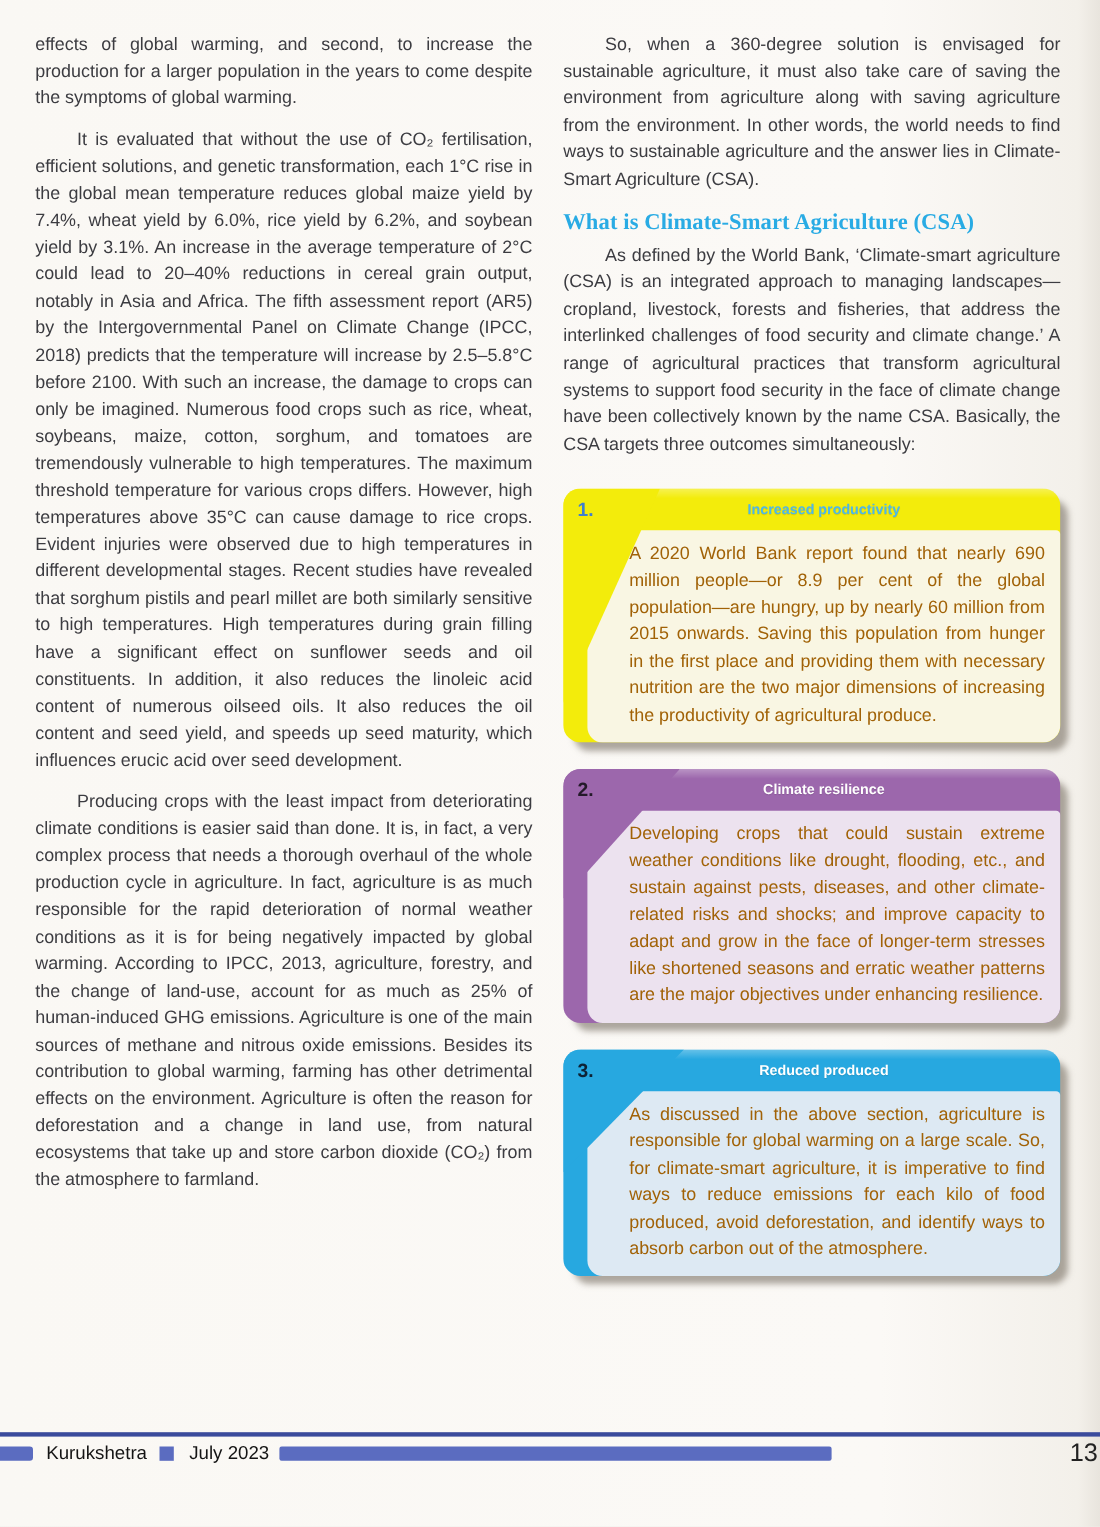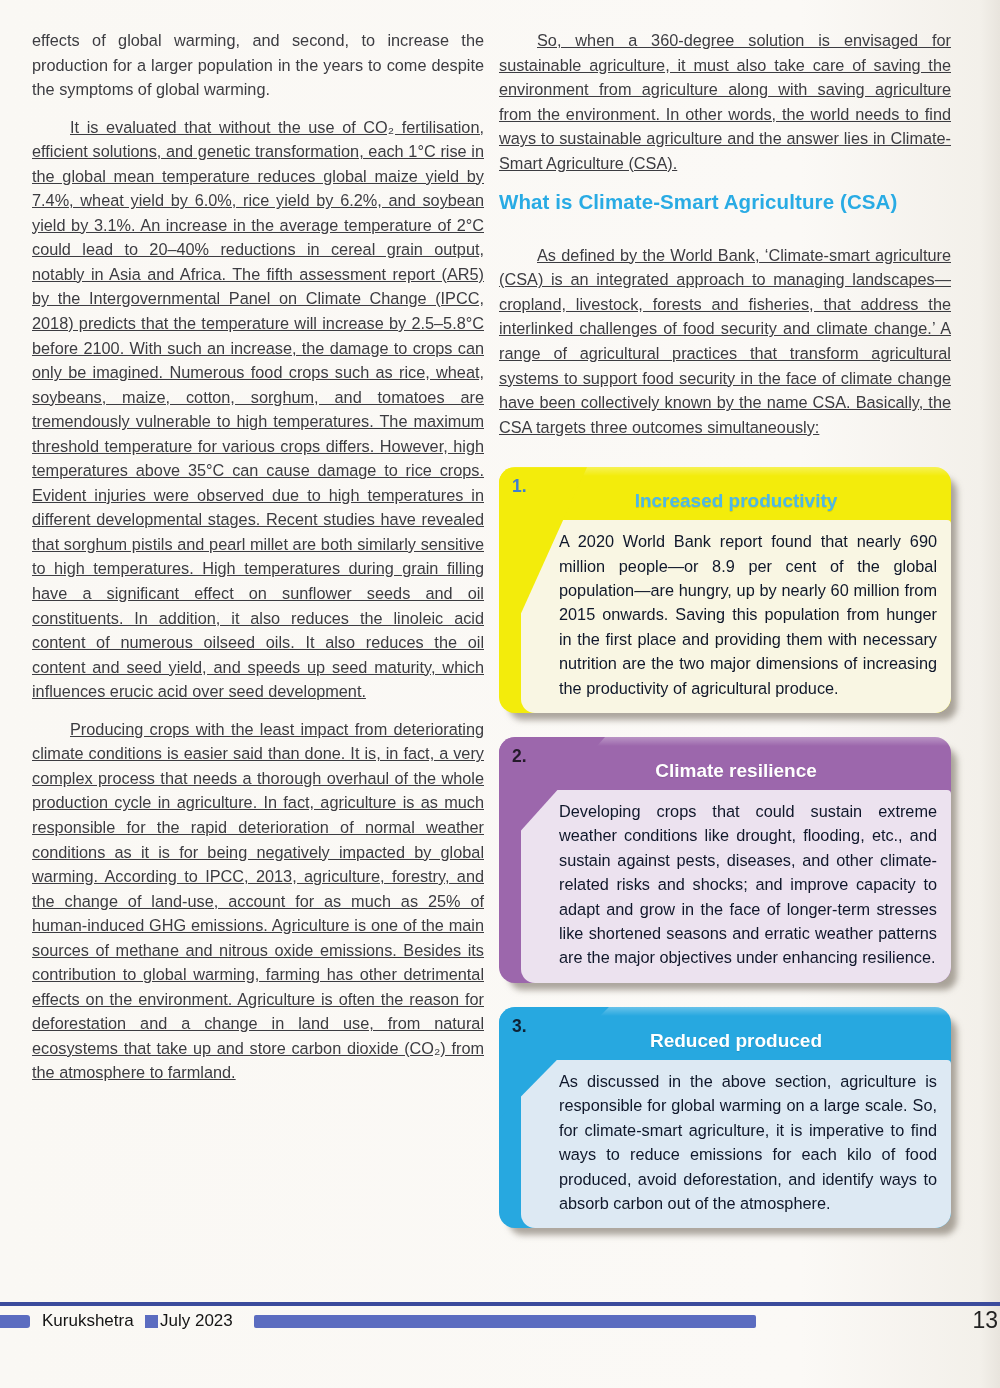--- a/index.html
+++ b/index.html
@@ -7,75 +7,75 @@
     width:1000px;height:1388px;
     font-family:"Liberation Sans","DejaVu Sans",sans-serif;
     background:#efede9;
   }
   .page{
     position:relative;width:1000px;height:1388px;overflow:hidden;
     background:linear-gradient(90deg,#faf8f4 0%, #fbf9f6 80%, #f3f0ea 98%, #e8e4dd 100%);
   }
   .columns{
     position:absolute;top:28px;left:32px;
-    display:flex;gap:15px;
+    display:flex;gap:28px;
   }
   .col{width:452px;}
   .body-text{
     font-size:16.3px;line-height:24.55px;color:#3c3c41;
     text-align:justify;
   }
   .para{margin:0 0 13px 0;}
-  .para.indent{text-indent:38px;text-decoration:underline;}
+  .para.indent{text-indent:38px;}
   .section-heading{
-    font-size:20.5px;font-weight:bold;margin:15px 0 28px 0;letter-spacing:0.1px;
+    font-size:20.5px;font-weight:bold;margin:15px 0 5px 0;letter-spacing:0.1px;font-family:Liberation Serif, serif;
   }
   
   .csa-box{
     position:relative;margin-top:24px;border-radius:16px;overflow:hidden;
     background-color:var(--theme);
     background-image:linear-gradient(to bottom, rgba(255,255,255,0.30) 0px, rgba(255,255,255,0) 9px);
     box-shadow:8px 9px 6px -2px rgba(108,99,86,0.55);
   }
   .csa-box.first{margin-top:28px;}
   .box-header{
     margin-left:22px;height:38px;
     display:flex;align-items:center;justify-content:center;
-    font-weight:bold;font-size:19px;color:var(--title-color);
-    position:relative;z-index:1;text-shadow:0 1px 1px rgba(0,0,0,0.12);margin-top:15px;
+    font-weight:bold;font-size:13px;color:var(--title-color);
+    position:relative;z-index:1;text-shadow:0 1px 1px rgba(0,0,0,0.12);
   }
   .box-num{
     position:absolute;top:7px;left:13px;z-index:3;
     font-weight:bold;font-size:17.5px;color:var(--num-color);
   }
   .box-body{
     position:relative;margin-left:22px;
     background:var(--body-bg);
     border-radius:2px 4px 14px 14px;
     padding:9px 14px 13px 38px;
-    font-size:16.3px;line-height:24.4px;text-align:justify;color:#0f172a;
+    font-size:16.3px;line-height:24.4px;text-align:justify;color:#a16207;
   }
   .fold{
     position:absolute;top:0;left:0;z-index:2;
     clip-path:polygon(0 0, 100% 0, 0 100%);
     background:linear-gradient(var(--fold-angle,130deg), var(--theme) 50%, var(--fold) 82%, rgba(15,15,25,0.82) 97%);
   }
   .box-1 .fold{width:88px;height:195px;--fold-angle:114deg;}
   .box-2 .fold{width:106px;height:118px;--fold-angle:132deg;}
   .box-3 .fold{width:110px;height:112px;--fold-angle:135deg;}
   
   .footer-rule{
     position:absolute;left:0;top:1302px;width:1000px;height:4px;
     background:var(--accent-dark,#3b4b9c);
   }
   .footer-row{position:absolute;left:0;top:1311px;width:1000px;height:24px;font-size:17px;color:#141414;padding-left:48px;}
   .footer-bar-left{position:absolute;left:0;top:4px;width:30px;height:13px;background:var(--accent,#5b6cc0);border-radius:0 3px 3px 0;}
   .footer-magazine{position:absolute;left:42px;top:0;}
   .footer-square{position:absolute;left:145px;top:4px;width:13px;height:13px;background:var(--accent,#5b6cc0);}
-  .footer-issue{position:absolute;left:160px;top:0;}
+  .footer-issue{position:absolute;left:172px;top:0;}
   .footer-bar-long{position:absolute;left:254px;top:4px;width:502px;height:13px;background:var(--accent,#5b6cc0);border-radius:2px;}
   .footer-pagenum{position:absolute;right:50px;top:-4px;font-size:23px;color:#222;}
 </style>
 </head>
 <body style="--accent: #5b6cc0; --accent-dark: #3b4b9c;">
 
 <div class="page">
 
   <div class="columns">
 

